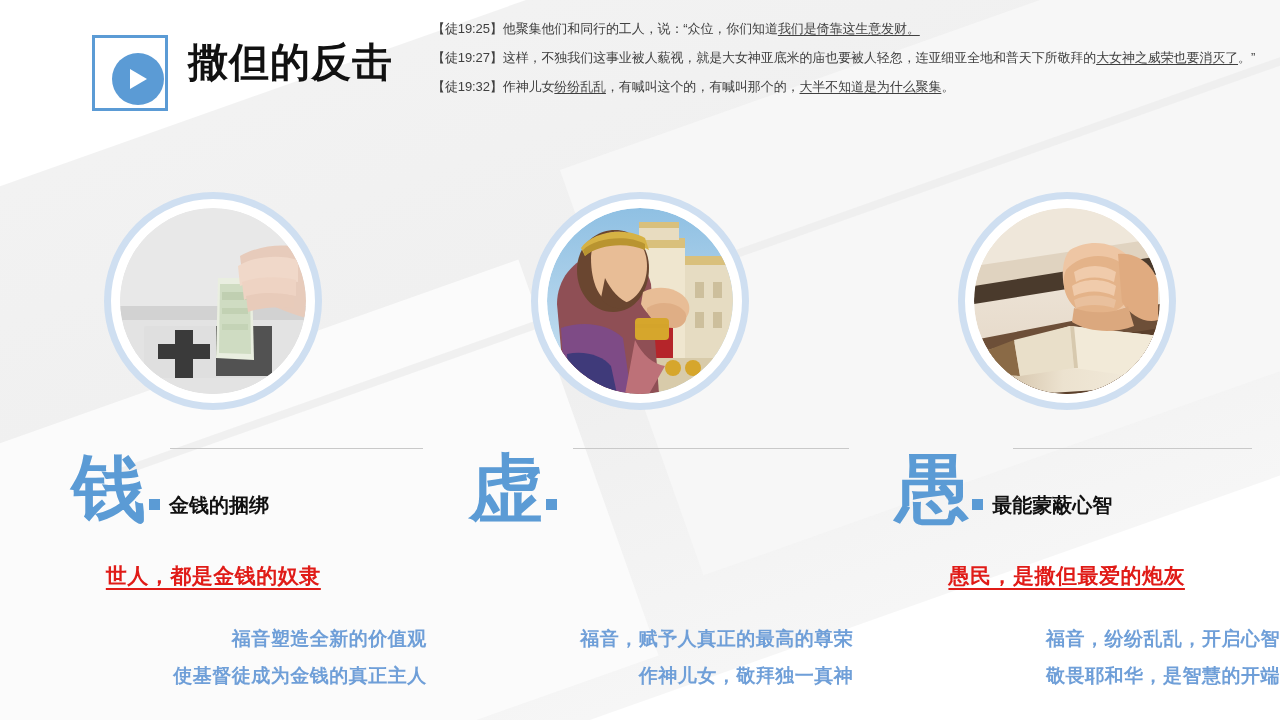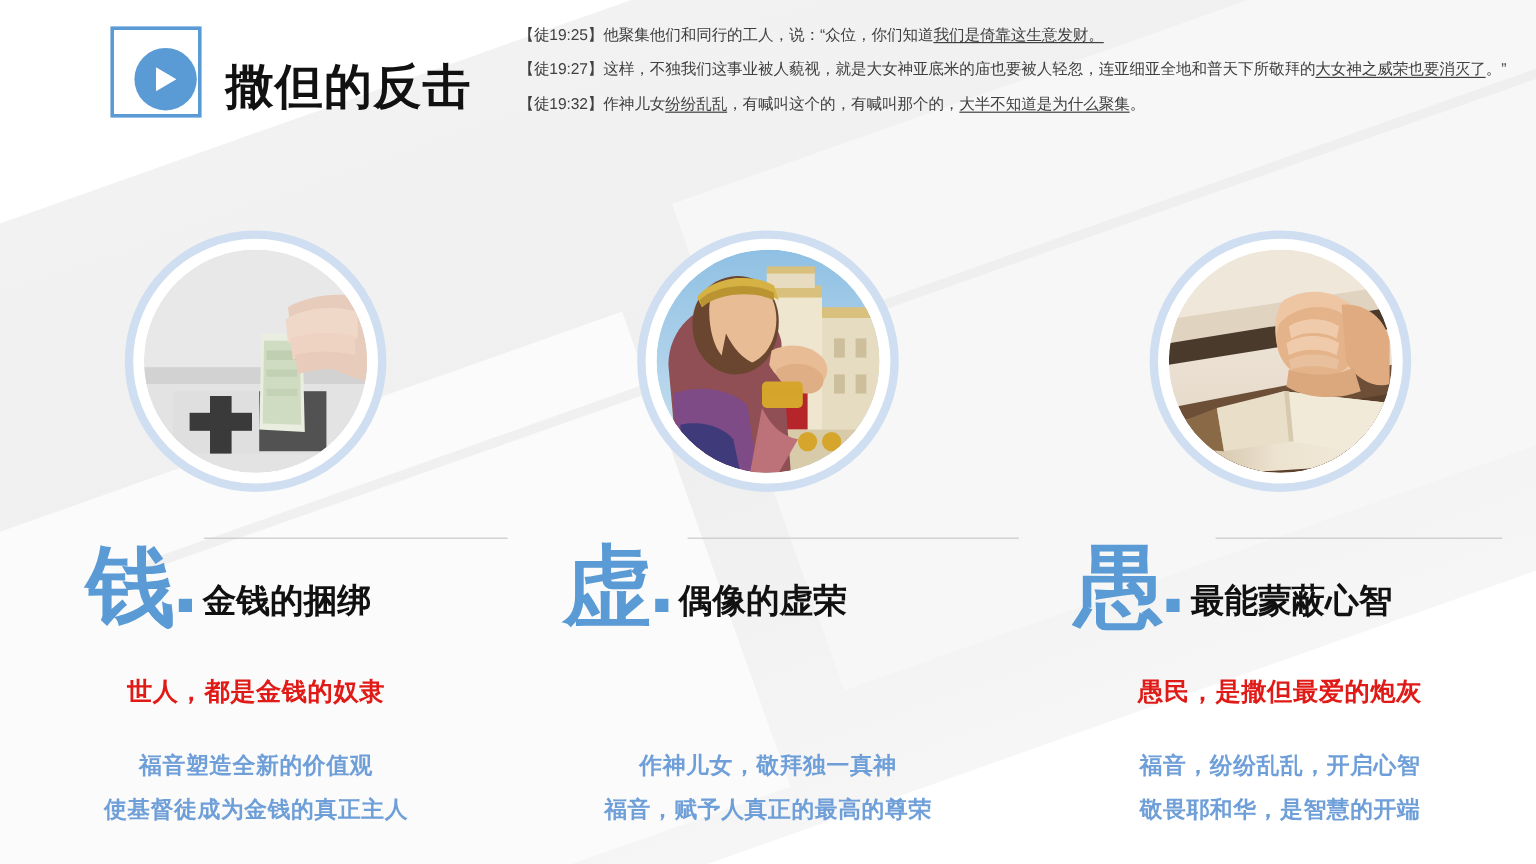--- a/index.html
+++ b/index.html
@@ -69,25 +69,25 @@
   .header {
     position: absolute;
     left: 0; top: 0;
     width: 1280px;
     height: 170px;
   }
 
   .title-block {
     position: absolute;
     left: 88px;
-    top: 14px;
+    top: 35px;
     width: 330px;
     height: 86px;
     display: flex;
-    align-items: flex-end;
+    align-items: flex-start;
   }
 
   .play-badge {
     position: relative;
     width: 84px;
     height: 78px;
     flex: 0 0 auto;
   }
   .play-square {
     position: absolute;
@@ -201,46 +201,47 @@
     letter-spacing: 0;
   }
   .dot-square {
     width: 11px;
     height: 11px;
     background: #5b9bd5;
     margin: 0 9px 11px 3px;
     flex: 0 0 auto;
   }
   .head-label {
-    font-size: 28px;
+    font-size: 20px;
     font-weight: bold;
     color: #111111;
     line-height: 1;
     padding-bottom: 6px;
   }
 
   
   .claim {
     position: absolute;
     top: 382px;
     width: 100%;
     text-align: center;
     color: #e01b17;
     font-size: 21px;
     font-weight: bold;
+    text-decoration: underline;
     text-underline-offset: 5px;
     letter-spacing: .5px;
   }
 
   
   .gospel {
     position: absolute;
     top: 440px;
     width: 100%;
-    text-align: center;
+    text-align: right;
     color: #6f9fd8;
     font-size: 19px;
     font-weight: bold;
     line-height: 37px;
     letter-spacing: .5px;
   }
   .gospel div { white-space: nowrap; }
 </style>
 </head>
 <body>
@@ -374,27 +375,26 @@
               <path d="M88 132 C96 148 106 156 118 158 L102 186 L78 186 Z" fill="#bd7178"></path>
             </g>
           </svg>
         </div>
       </div>
 
       <div class="head-rule"></div>
       <div class="head-row">
         <span class="big-char">虚</span>
         <span class="dot-square"></span>
-        <span class="head-label">偶像的虚荣</span>
       </div>
 
 
       <div class="gospel">
+        <div>福音，赋予人真正的最高的尊荣</div>
         <div>作神儿女，敬拜独一真神</div>
-        <div>福音，赋予人真正的最高的尊荣</div>
       </div>
     </div>
 
     <div class="col">
       <div class="photo-ring">
         <div class="photo">
           <svg width="186" height="186" viewBox="0 0 186 186">
             <defs>
               <clipPath id="c3">
                   <circle cx="93" cy="93" r="93"></circle>

